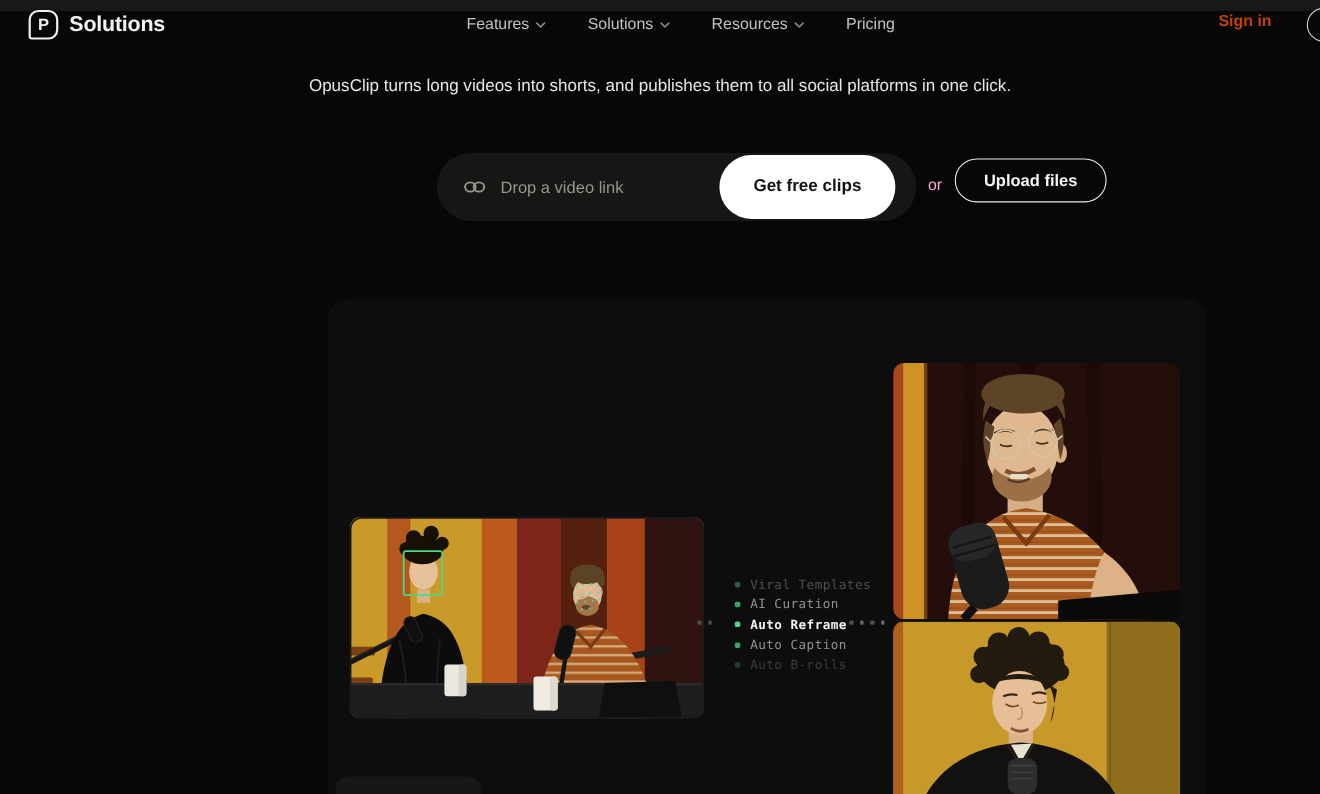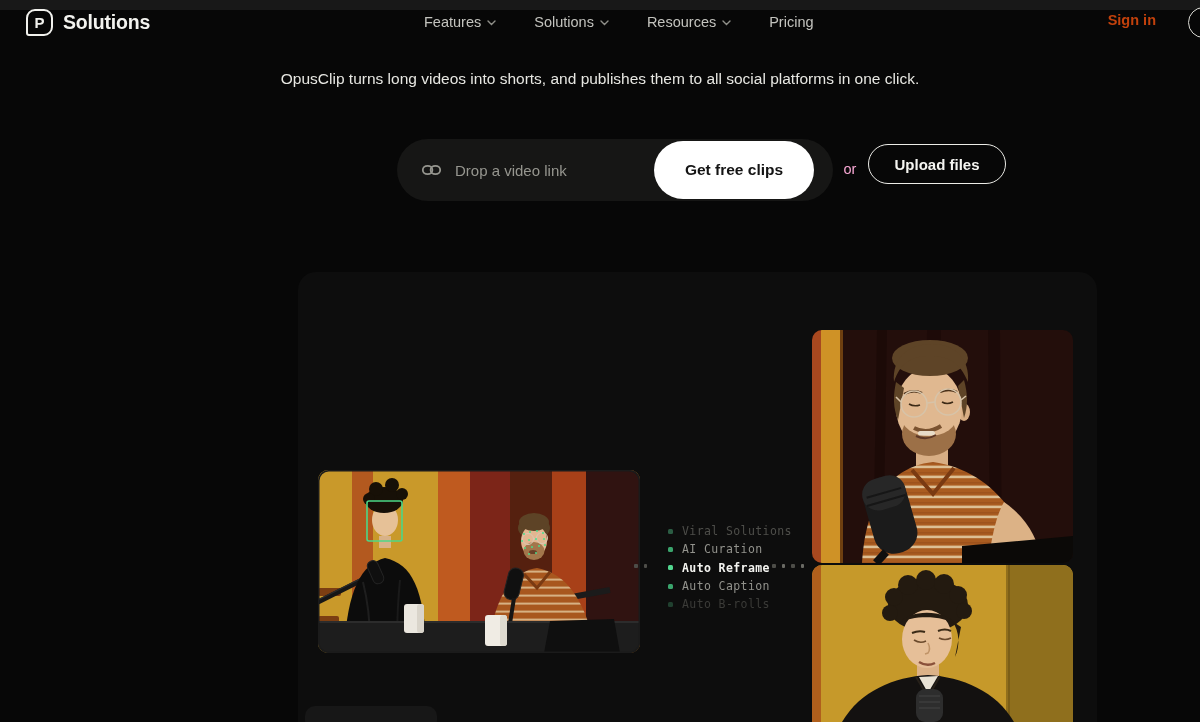--- a/index.html
+++ b/index.html
@@ -230,21 +230,21 @@
     </svg>
 
     <div class="abs dots dots-left">
       <div class="dot"></div>
       <div class="dot"></div>
     </div>
 
     <div class="abs feature-list">
       <div class="feature-row f-dim">
         <span class="f-bullet"></span>
-        <span class="f-label">Viral Solutions</span>
+        <span class="f-label">Viral Templates</span>
       </div>
       <div class="feature-row f-default">
         <span class="f-bullet"></span>
         <span class="f-label">AI Curation</span>
       </div>
       <div class="feature-row f-active">
         <span class="f-bullet"></span>
         <span class="f-label">Auto Reframe</span>
       </div>
       <div class="feature-row f-default">

